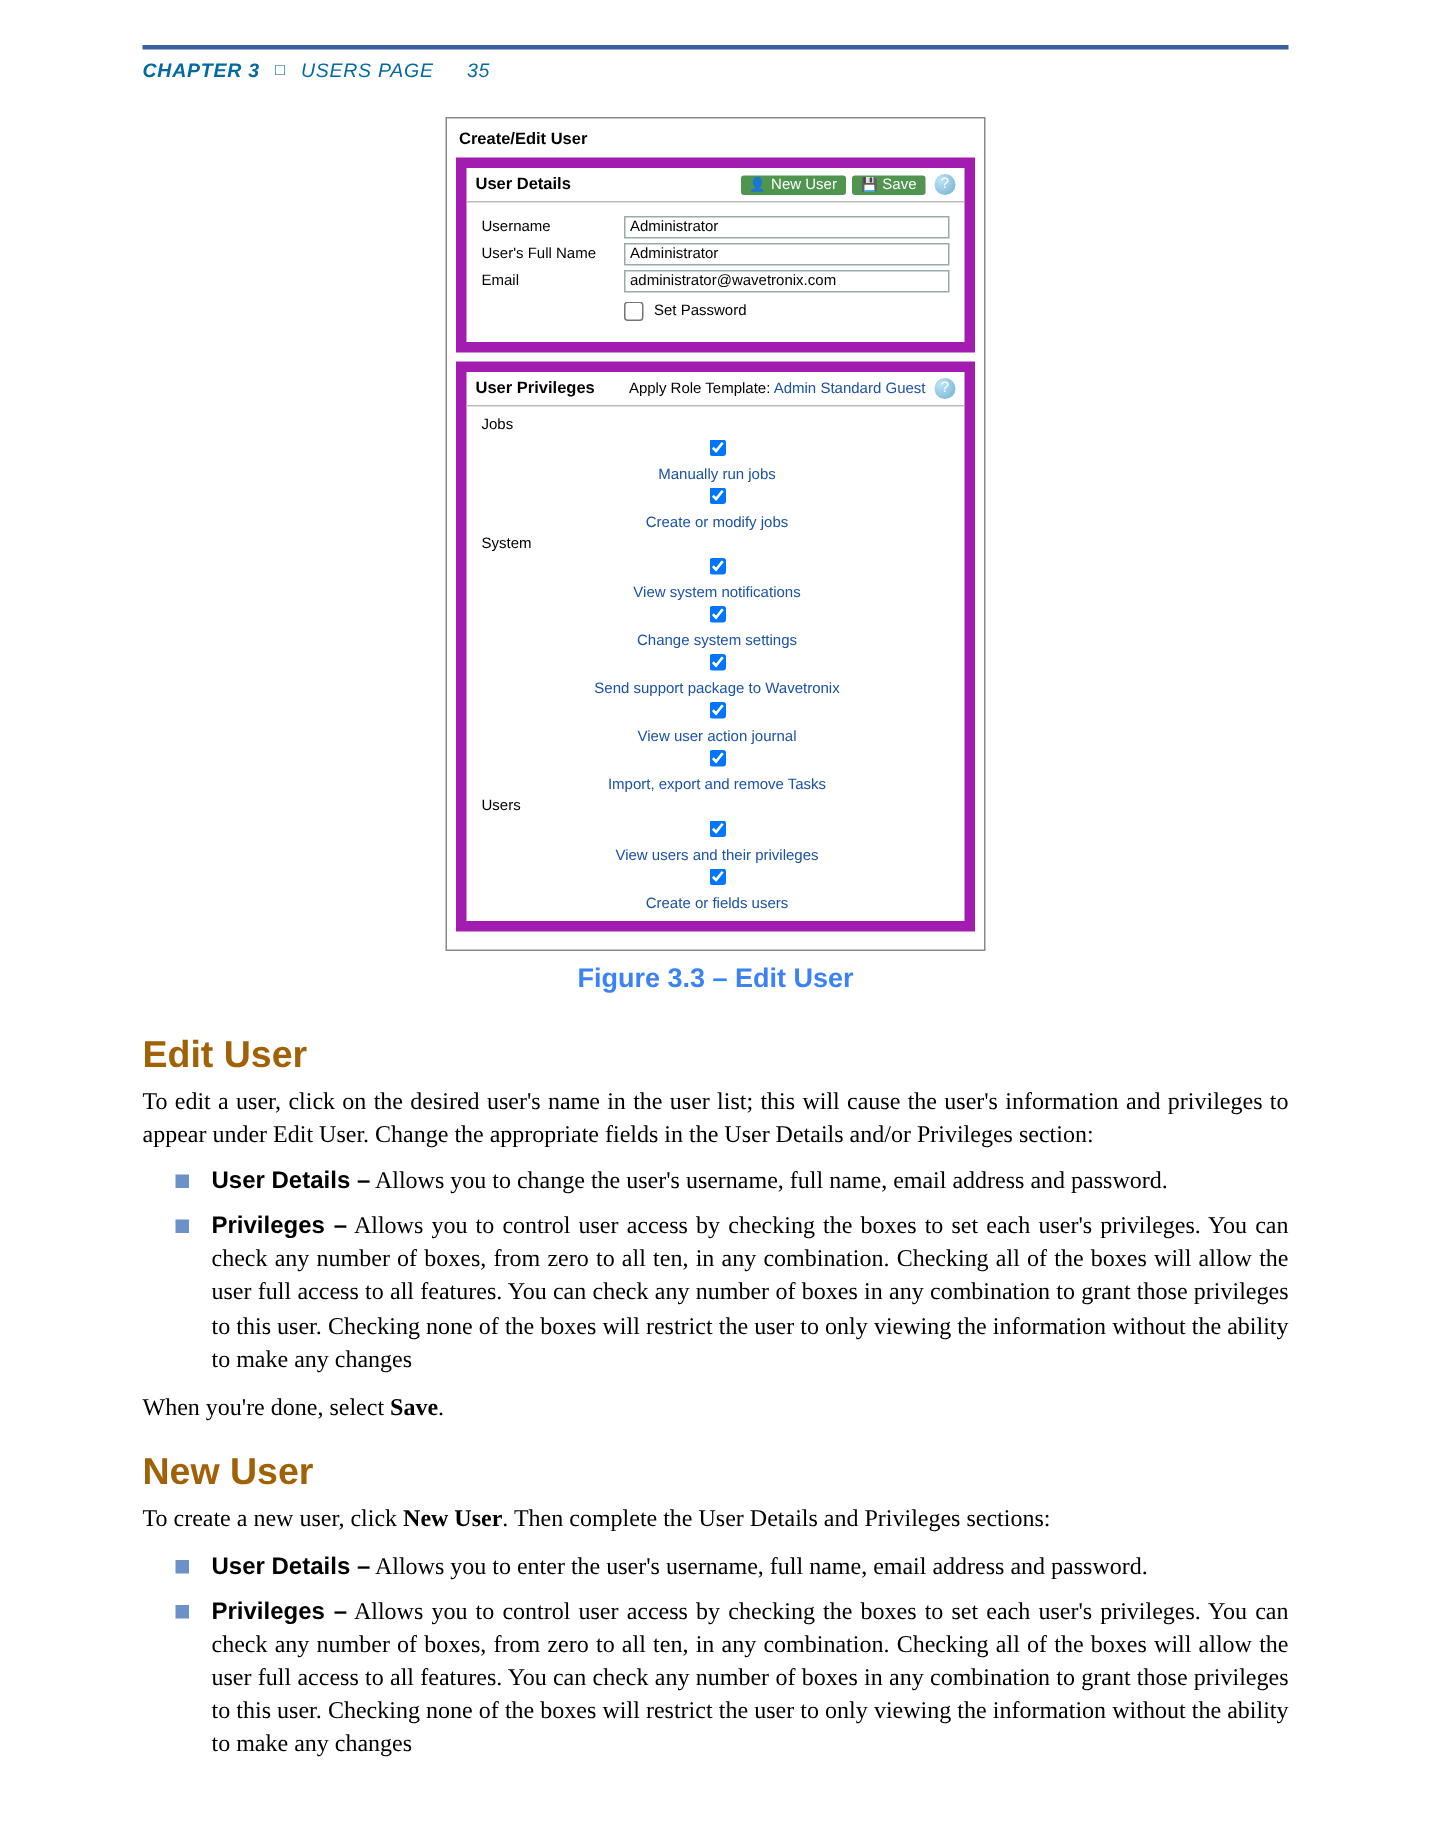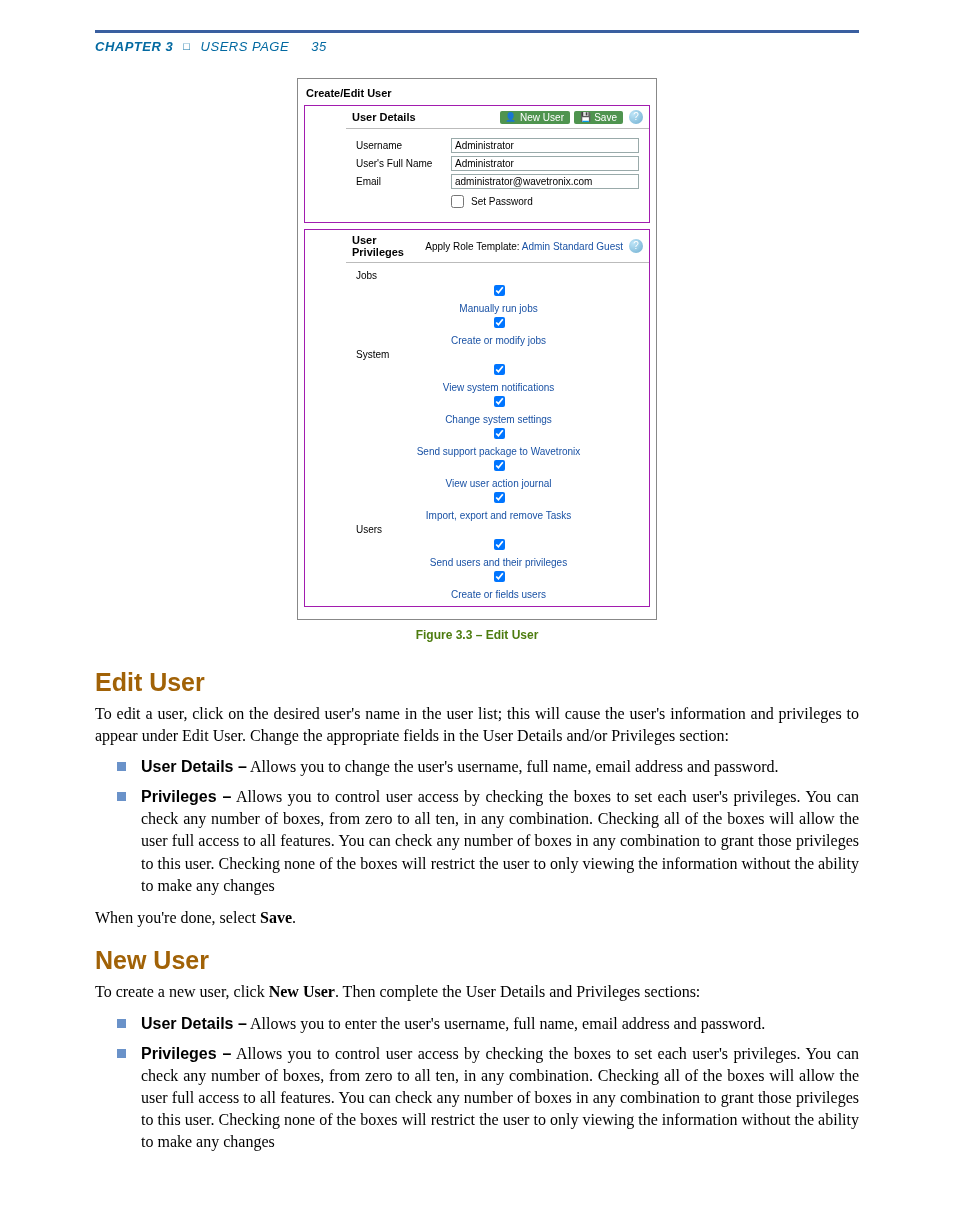--- a/index.html
+++ b/index.html
@@ -34,21 +34,21 @@
     width: 360px;
     margin: 24px auto 8px auto;
     border: 1px solid #888;
     font-family: Arial, Helvetica, sans-serif;
     font-size: 10px;
     color: #000;
     padding: 4px 6px 6px 6px;
     background: #fff;
   }
   .shot-title { font-weight: bold; font-size: 11px; padding: 4px 2px 6px 2px; }
-  .panel { border: 1px solid #a21caf; margin-bottom: 6px; padding-left: 41px; }
+  .panel { border: 7px solid #a21caf; margin-bottom: 6px; }
   .panel-head {
     display: flex;
     align-items: center;
     padding: 4px 6px;
     border-bottom: 1px solid #bbb;
   }
   .panel-head .label { font-weight: bold; font-size: 11px; flex: 1; }
   .btn {
     display: inline-flex;
     align-items: center;
@@ -76,22 +76,22 @@
   .priv-links span { cursor:pointer; }
   .groups { padding: 4px 10px 6px 10px; font-size:10px; }
   .grp-title { color:#000; margin:3px 0 1px 0; }
   .grp-item { color:#1a52a5; margin-left: 2px; display:flex; align-items:center; gap:4px;flex-direction:column; }
   .grp-item input { width:11px; height:11px; }
 
   .fig-caption {
     text-align: center;
     font-family: "Segoe UI", Arial, sans-serif;
     font-weight: 700;
-    font-size: 12px;
-    color: #4d7c0f;
+    font-size: 18px;
+    color: #3b82f6;
     margin: 6px 0 26px 0;
   }
 
   h2.sec {
     font-family: "Segoe UI", "Arial Narrow", Arial, sans-serif;
     font-weight: 700;
     font-size: 25px;
     color: #a16207;
     margin: 18px 0 6px 0;
   }
@@ -213,21 +213,21 @@
             <span>View user action journal</span>
           </div>
         <div class="grp-item">
             <input type="checkbox" checked="" style="">
             <span>Import, export and remove Tasks</span>
           </div>
 
         <div class="grp-title">Users</div>
         <div class="grp-item">
             <input type="checkbox" checked="" style="">
-            <span>Send users and their privileges</span>
+            <span>View users and their privileges</span>
           </div>
         <div class="grp-item">
             <input type="checkbox" checked="" style="">
             <span>Create or fields users</span>
           </div>
       </div>
     </div>
   </div>
   <div class="fig-caption">Figure 3.3 – Edit User</div>
 

